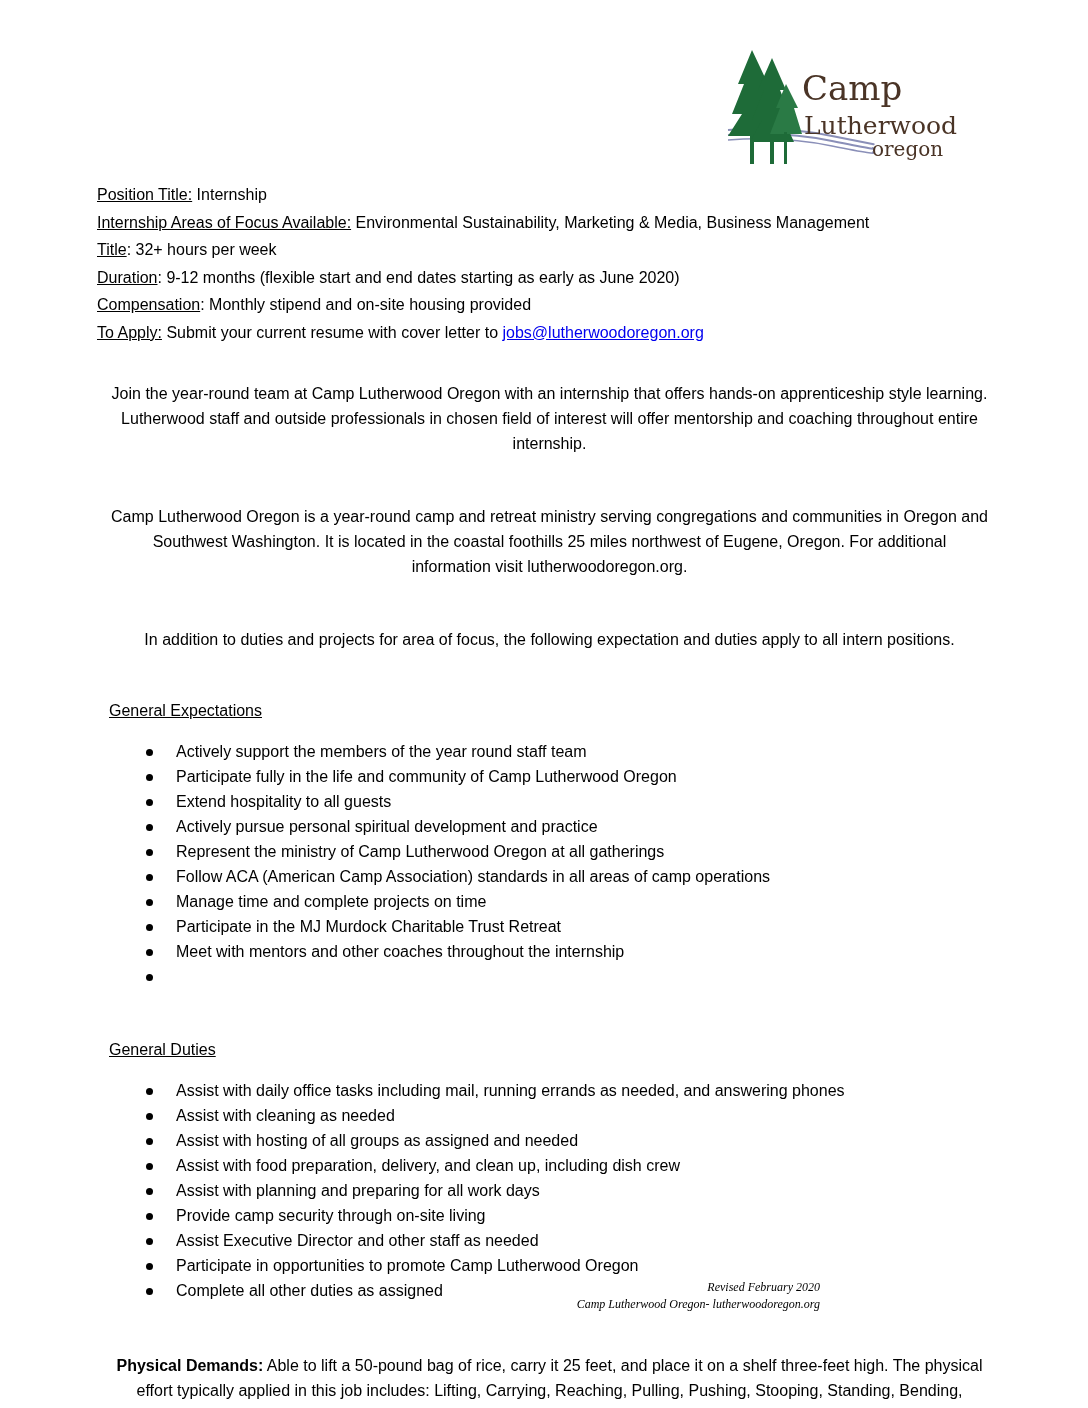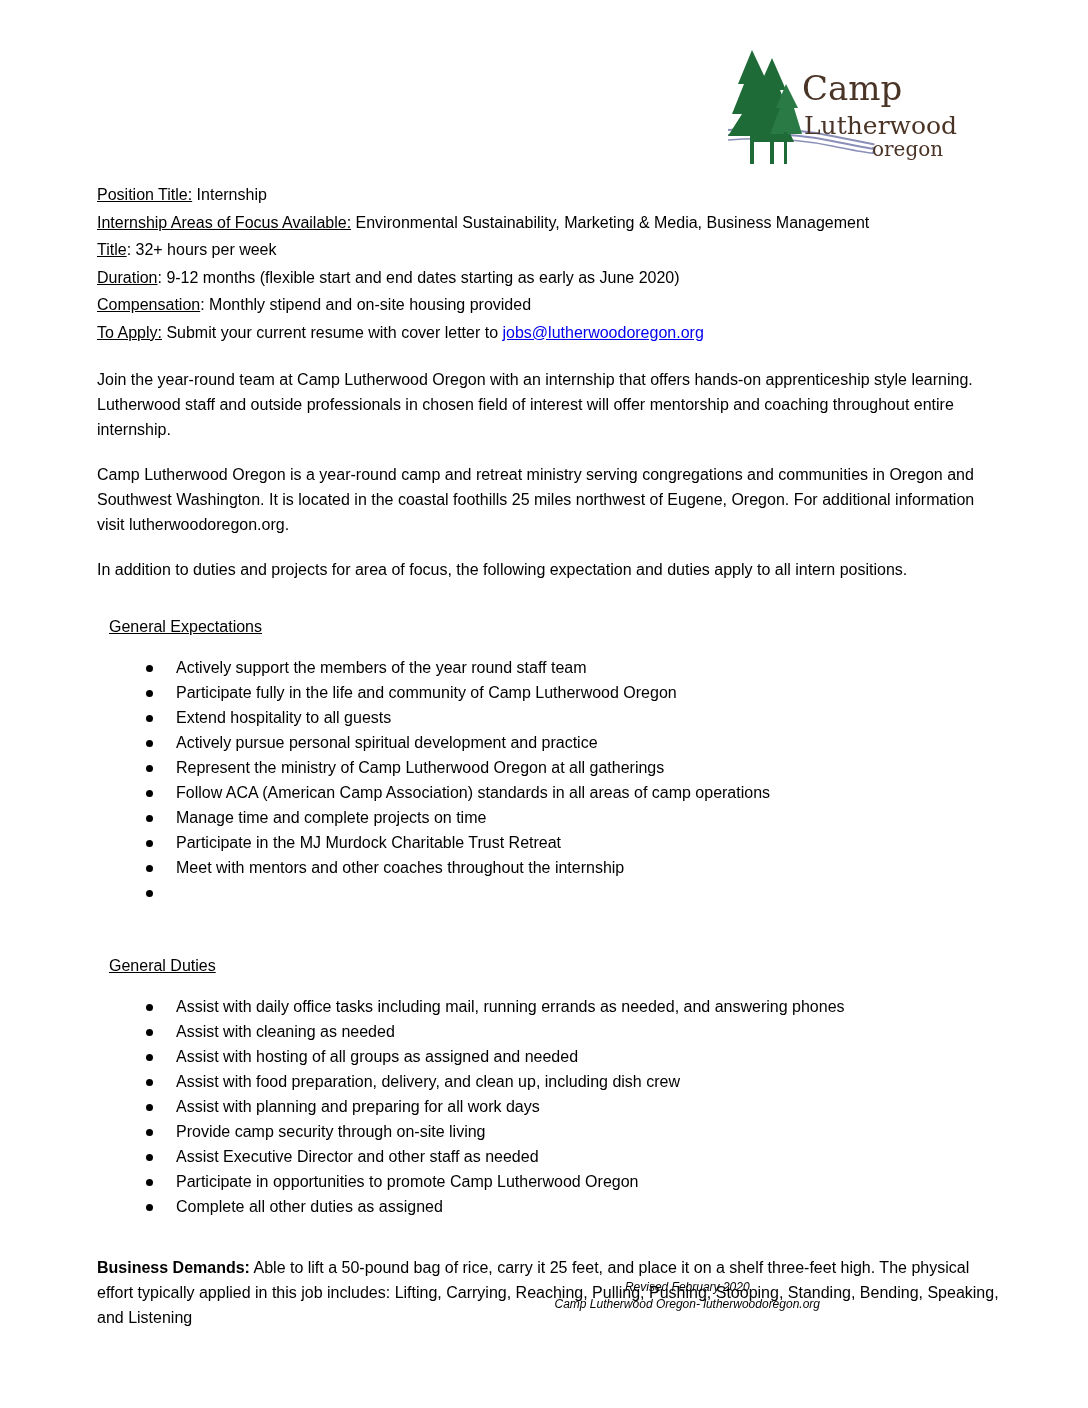--- a/index.html
+++ b/index.html
@@ -6,30 +6,30 @@
   body { width: 1088px; height: 1408px; position: relative; overflow: hidden;
          font-family: "Liberation Sans", sans-serif; color: #000; }
   .page { position: absolute; left: 0; top: 0; width: 916px; height: 1408px; }
   .logo { position: absolute; left: 722px; top: 44px; width: 244px; height: 122px; }
   .logo svg { display: block; }
   .content { position: absolute; left: 97px; top: 182px; width: 905px;
              font-size: 16px; line-height: 25px; }
   .field { white-space: nowrap; margin: 0; height: 27.5px; }
   .u { text-decoration: underline; }
   a.link { color: #1a0dab; color: #0000ee; text-decoration: underline; }
-  p.para { margin: 0; }
+  p.para { margin: 14px; text-align: center; }
   .gap { height: 20px; }
   .section-head { text-decoration: underline; margin: 12px; }
   ul.bullets { list-style: none; margin: 16px; padding: 0; }
   ul.bullets li { position: relative; padding-left: 63px; height: 25px; white-space: nowrap; }
   ul.bullets li .dot { position: absolute; left: 33px; top: 10px; width: 7px; height: 7px;
                         border-radius: 50%; background: #000; }
   b.bold { font-weight: bold; }
-  .footer { position: absolute; right: 96px; top: 1279px; text-align: center;
-            font-family: Liberation Sans, sans-serif; font-style: italic; font-size: 12px;
+  .footer { position: absolute; right: 96px; top: 1279px; text-align: right;
+            font-family: Liberation Serif, serif; font-style: italic; font-size: 12px;
             line-height: 17px; margin-left: 34px; }
 </style>
 </head>
 <body>
 
 <div class="page">
 
   <div class="logo">
     <svg width="244" height="122" viewBox="0 0 244 122">
 
@@ -90,21 +90,21 @@
       <li><span class="dot"></span><span>Assist with hosting of all groups as assigned and needed</span></li>
       <li><span class="dot"></span><span>Assist with food preparation, delivery, and clean up, including dish crew</span></li>
       <li><span class="dot"></span><span>Assist with planning and preparing for all work days</span></li>
       <li><span class="dot"></span><span>Provide camp security through on-site living</span></li>
       <li><span class="dot"></span><span>Assist Executive Director and other staff as needed</span></li>
       <li><span class="dot"></span><span>Participate in opportunities to promote Camp Lutherwood Oregon</span></li>
       <li><span class="dot"></span><span>Complete all other duties as assigned</span></li>
     </ul>
     <div class="gap"></div>
 
-    <p class="para"><b class="bold">Business Demands:</b><span> Able to lift a 50-pound bag of rice, carry it 25 feet, and place it on a shelf three-feet high. The physical effort typically applied in this job includes: Lifting, Carrying, Reaching, Pulling, Pushing, Stooping, Standing, Bending, Speaking, and Listening</span></p>
+    <p class="para"><b class="bold">Physical Demands:</b><span> Able to lift a 50-pound bag of rice, carry it 25 feet, and place it on a shelf three-feet high. The physical effort typically applied in this job includes: Lifting, Carrying, Reaching, Pulling, Pushing, Stooping, Standing, Bending, Speaking, and Listening</span></p>
   </div>
 
   <div class="footer">
     <div>Revised February 2020</div>
     <div>Camp Lutherwood Oregon- lutherwoodoregon.org</div>
   </div>
 
 </div>
 
 </body></html>

